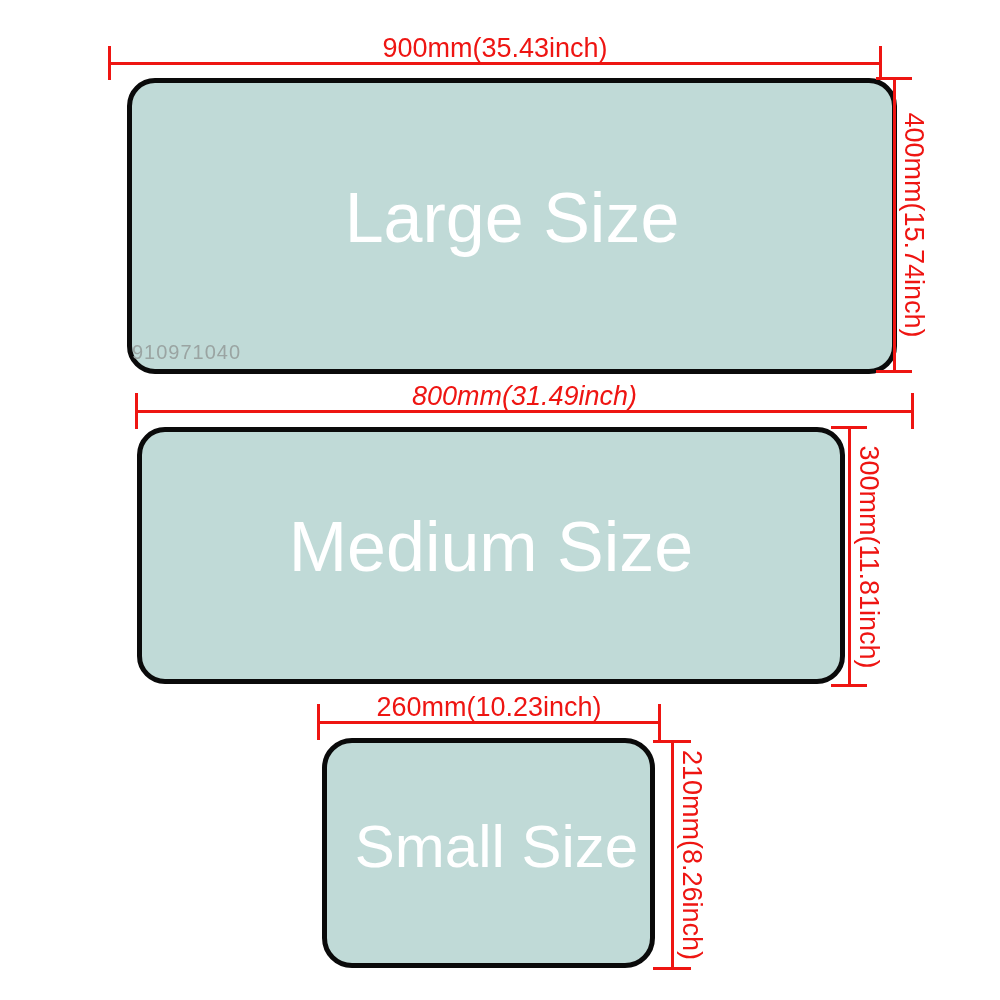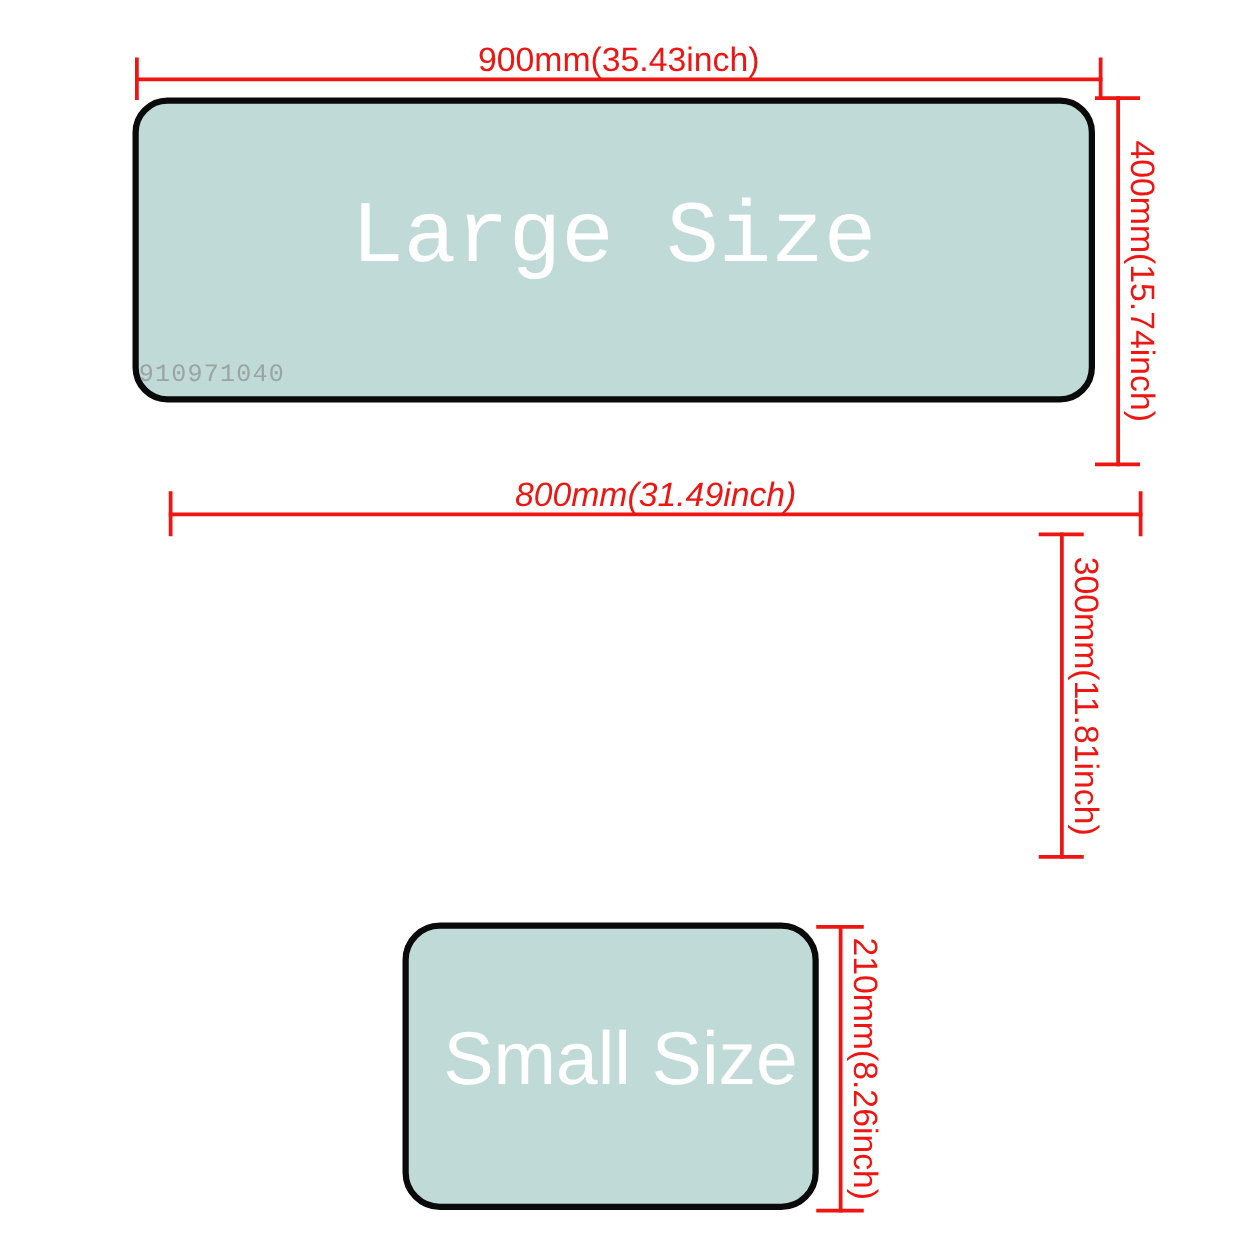--- a/index.html
+++ b/index.html
@@ -22,21 +22,21 @@
     border-radius: 28px;
     display: flex;
     align-items: center;
     justify-content: center;
   }
   .pad-label {
     color: var(--label-color);
     line-height: 1;
     white-space: nowrap;
   }
-  #pad-large  { left:106px; top:78px;  width:770px; height:244px;font-family:Liberation Mono, monospace; }
+  #pad-large  { left:127px; top:78px;  width:770px; height:296px; }
   #pad-large  .pad-label { font-size:70px; margin-top:-16px; }
   #pad-medium { left:137px; top:427px; width:708px; height:257px; }
   #pad-medium .pad-label { font-size:70px; margin-top:-18px; }
   #pad-small  { left:322px; top:738px; width:333px; height:230px; border-radius:30px; }
   #pad-small  .pad-label { font-size:60px; margin-top:-12px;margin-left:16px; }
 
   .watermark {
     position: absolute;
     left: 0; right: 0; bottom: 5px;
     text-align: left;
@@ -118,28 +118,37 @@
     <span class="dim-label">400mm(15.74inch)</span>
   </div>
 
   <div class="hdim" id="hdim-medium">
     <span class="dim-label">800mm(31.49inch)</span>
     <div class="line"></div>
     <div class="tick start"></div>
     <div class="tick end"></div>
   </div>
 
+  <div class="pad" id="pad-medium">
+    <span class="pad-label">Medium Size</span>
+  </div>
 
   <div class="vdim" id="vdim-medium">
     <div class="line"></div>
     <div class="tick start"></div>
     <div class="tick end"></div>
     <span class="dim-label">300mm(11.81inch)</span>
   </div>
 
+  <div class="hdim" id="hdim-small">
+    <span class="dim-label">260mm(10.23inch)</span>
+    <div class="line"></div>
+    <div class="tick start"></div>
+    <div class="tick end"></div>
+  </div>
 
   <div class="pad" id="pad-small">
     <span class="pad-label">Small Size</span>
   </div>
 
   <div class="vdim" id="vdim-small">
     <div class="line"></div>
     <div class="tick start"></div>
     <div class="tick end"></div>
     <span class="dim-label">210mm(8.26inch)</span>

